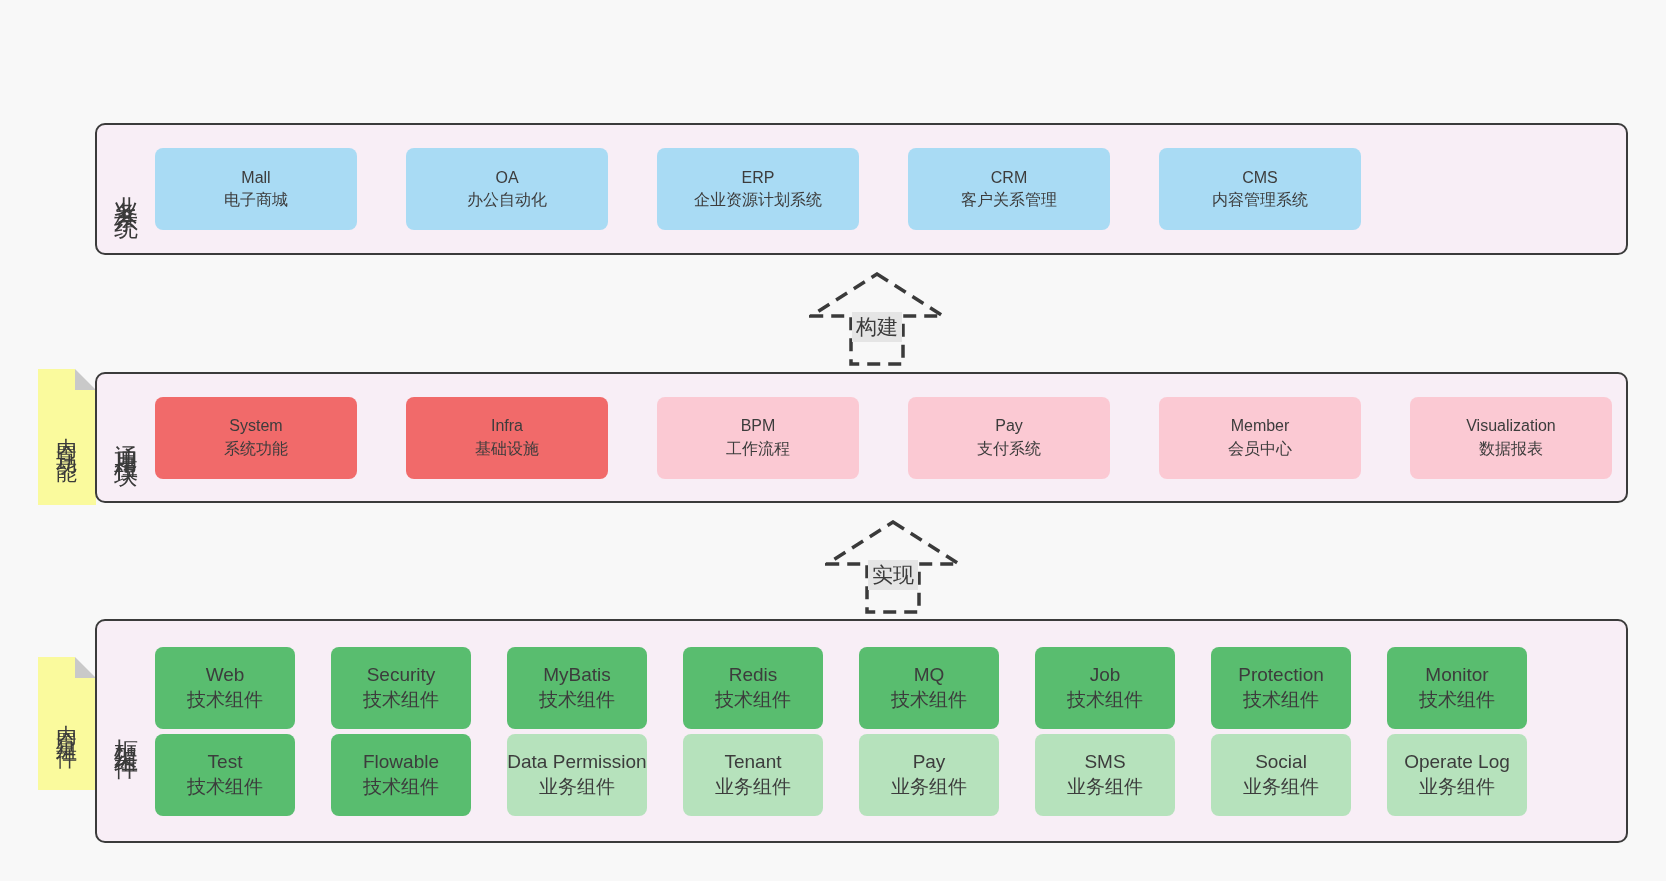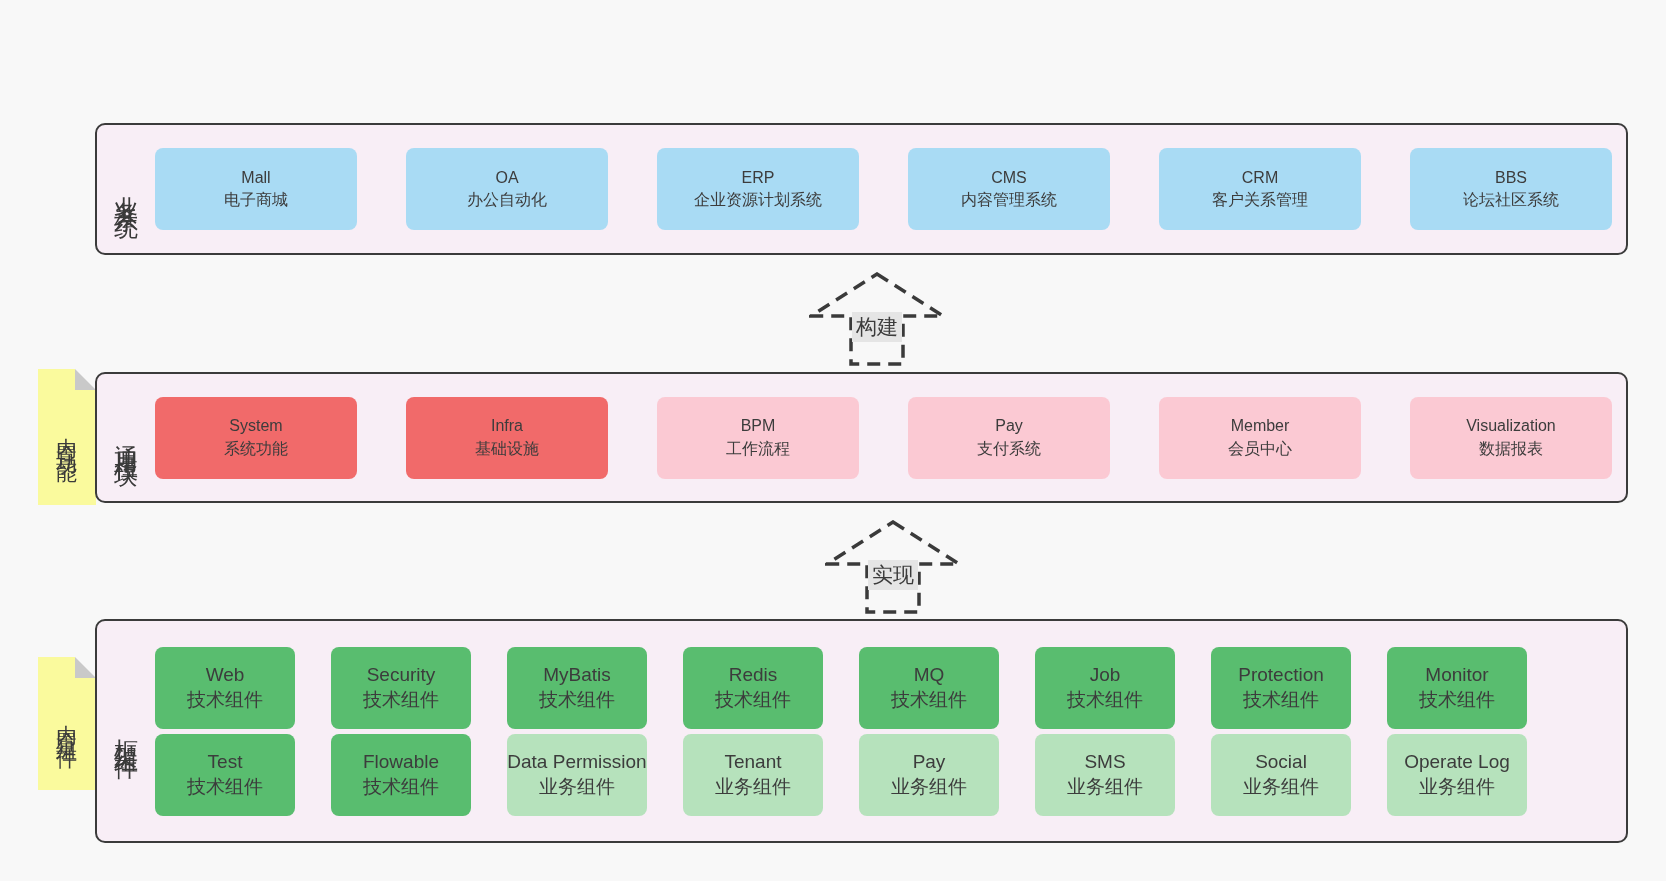--- a/index.html
+++ b/index.html
@@ -109,30 +109,26 @@
       </div>
       <div class="node blue">
         <div class="node-title">OA</div>
         <div class="node-desc">办公自动化</div>
       </div>
       <div class="node blue">
         <div class="node-title">ERP</div>
         <div class="node-desc">企业资源计划系统</div>
       </div>
       <div class="node blue">
+        <div class="node-title">CRM</div>
+        <div class="node-desc">客户关系管理</div>
+      </div>
+      <div class="node blue">
         <div class="node-title">CMS</div>
         <div class="node-desc">内容管理系统</div>
-      </div>
-      <div class="node blue">
-        <div class="node-title">CRM</div>
-        <div class="node-desc">客户关系管理</div>
-      </div>
-      <div class="node blue">
-        <div class="node-title">BBS</div>
-        <div class="node-desc">论坛社区系统</div>
       </div>
     </div>
   </section>
 
   <div class="arrow arrow1">
     <svg viewBox="0 0 136 94">
       <path d="M68 2 L134 44 L94 44 L94 92 L42 92 L42 44 L2 44 Z"></path>
     </svg>
     <div class="arrow-label">构建</div>
   </div>

